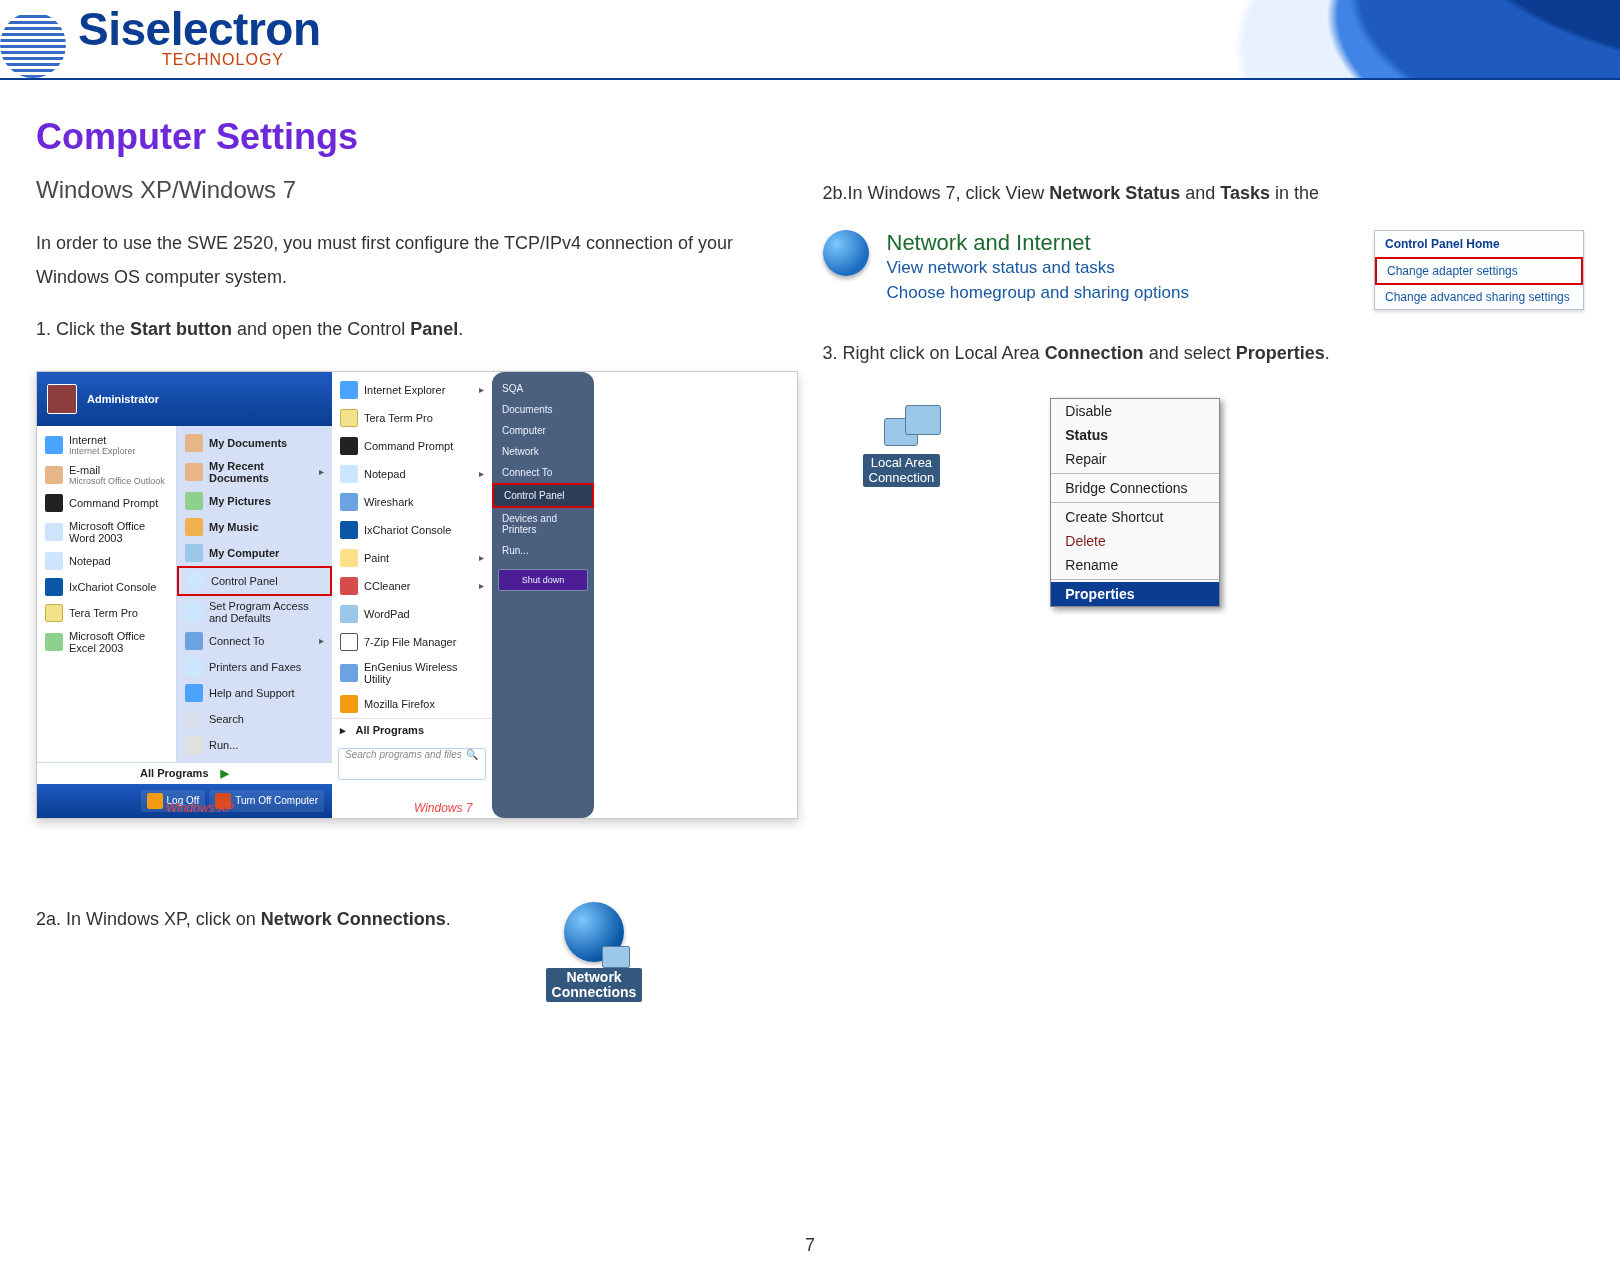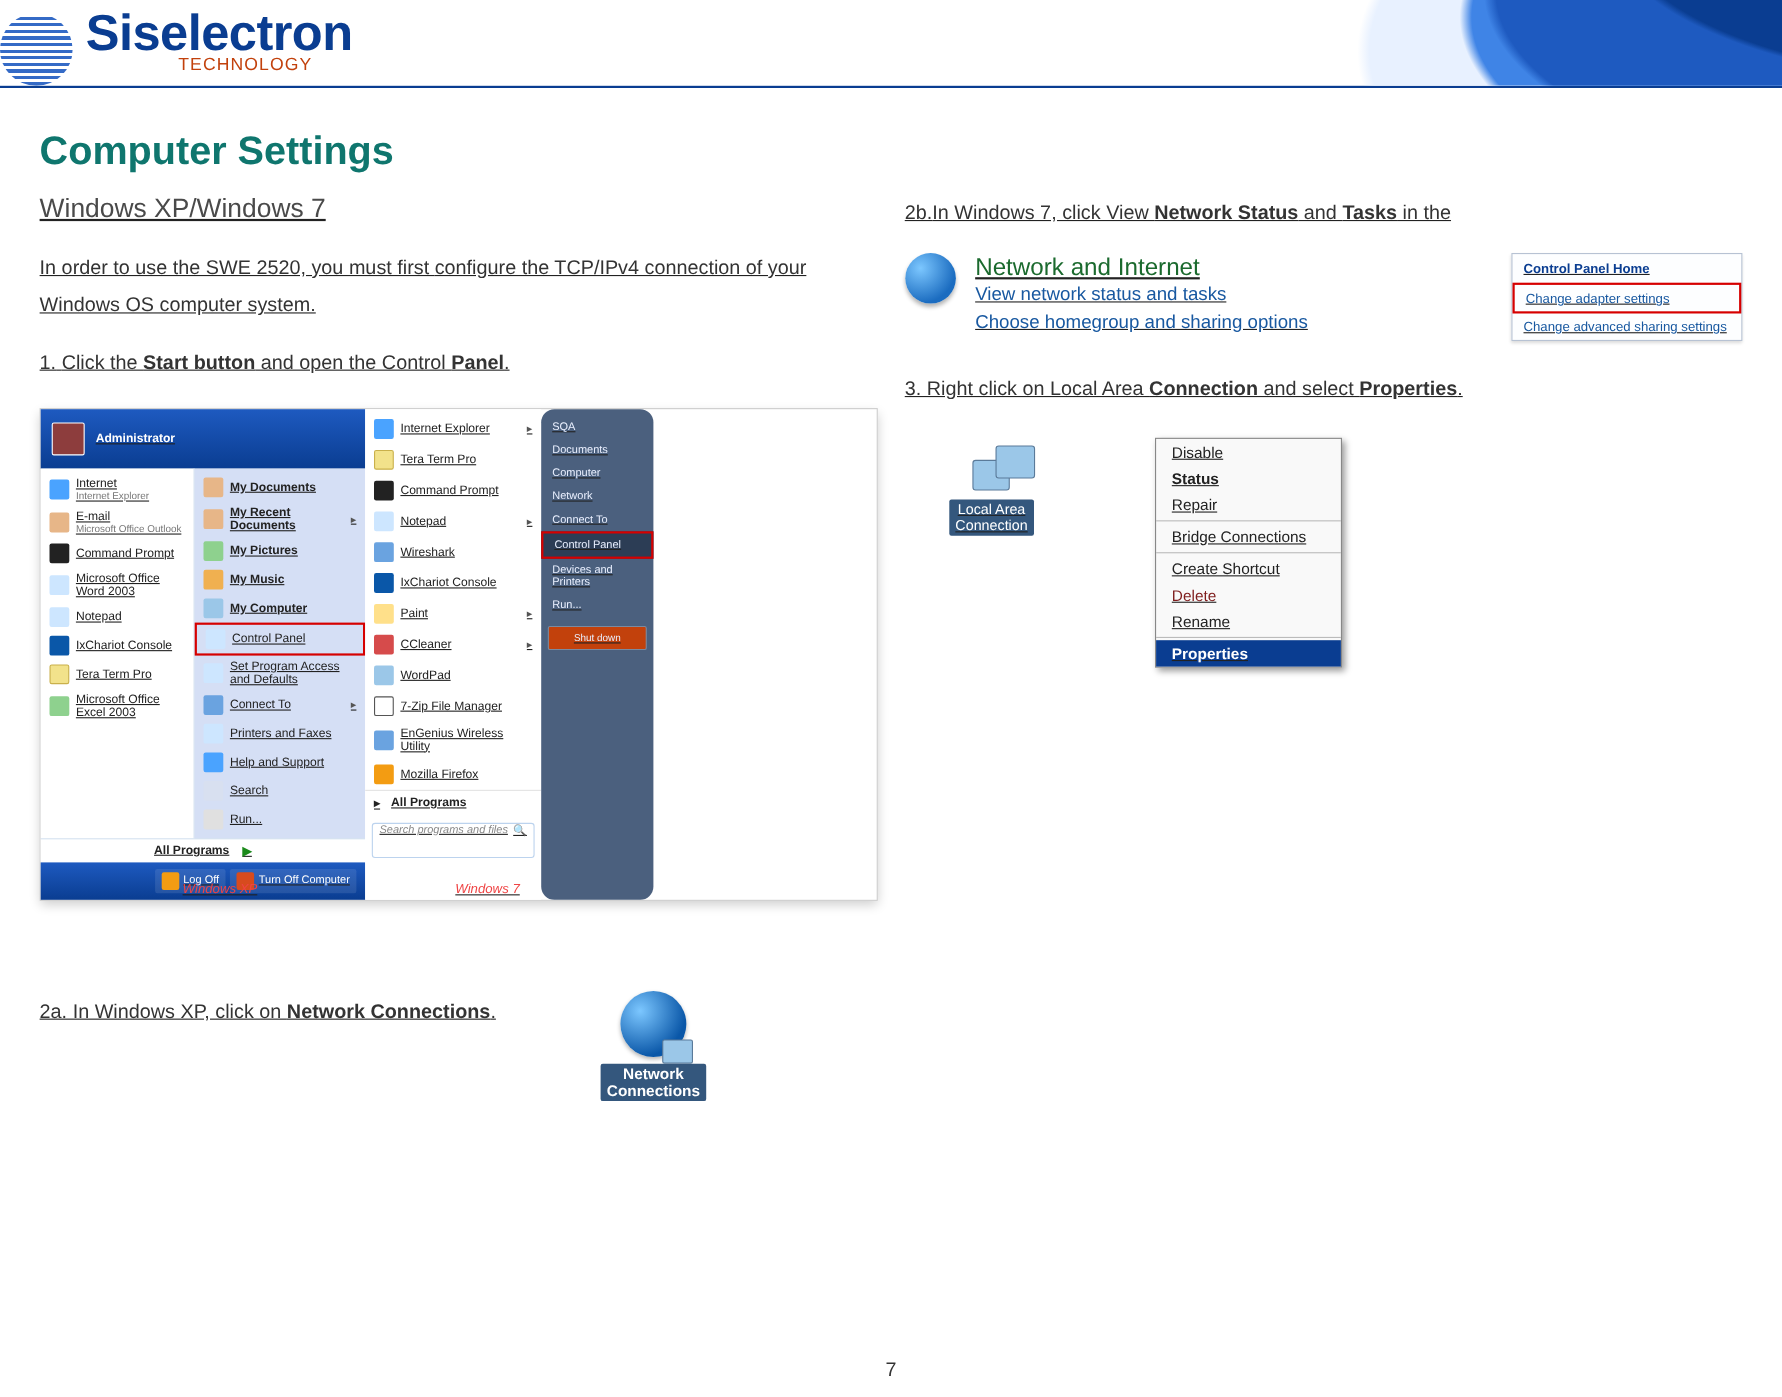--- a/index.html
+++ b/index.html
@@ -42,23 +42,23 @@
     width:66px; height:66px; border-radius:50%;
     background: repeating-linear-gradient(0deg,#1e5ac0 0 3px, #fff 3px 6px);
     opacity:.9; margin-right:12px; margin-top:6px;
   }
   .logo-text { line-height:1; }
   .logo-text .main { font-size:46px; font-weight:800; color:#0a3d91; letter-spacing:-.5px;}
   .logo-text .sub  { font-size:16px; color:#c2410c; letter-spacing:1px; margin-left:84px;}
 
   
   .page { padding: 28px 36px 0 36px; }
-  h1 { font-size:36px; color:#0f766e; font-weight:600; margin:8px 0 18px; }
+  h1 { font-size:36px; color:#6d28d9; font-weight:600; margin:8px 0 18px; }
   h2 { font-size:24px; color:#4a4a4a; font-weight:500; margin:0 0 22px; }
-  .cols { display:flex; gap:25px;text-decoration:underline; }
+  .cols { display:flex; gap:25px; }
   .col  { flex:1; min-width:0; }
   .body-text { font-size:18px; line-height:1.9; color:#333; }
   .body-text b { font-weight:600; }
   .step { font-size:18px; line-height:1.9; margin-top:18px; color:#333; text-indent:-22px; padding-left:22px;}
   .step b { font-weight:600; }
 
   
   .xp-shots { display:flex; gap:0; margin-top:24px; border:1px solid #ccc; background:#fff; box-shadow:0 4px 10px rgba(0,0,0,.2);}
   .xp-left, .xp-right { font-size:11px; }
   .xp-left  { width:295px; }
@@ -344,21 +344,21 @@
             </div>
             <div class="w7-col-b" id="w7-col-b">
                 <div class="w7-side">SQA</div>
                 <div class="w7-side">Documents</div>
                 <div class="w7-side">Computer</div>
                 <div class="w7-side">Network</div>
                 <div class="w7-side">Connect To</div>
                 <div class="w7-side hl">Control Panel</div>
                 <div class="w7-side">Devices and Printers</div>
                 <div class="w7-side">Run...</div>
-                <div class="w7-side" style="background: #c2410c; margin: 8px 6px 4px; border: 1px solid rgb(122, 138, 160); border-radius: 2px; text-align: center; font-size: 9px;">Shut down</div>
+                <div class="w7-side" style="background: #4c1d95; margin: 8px 6px 4px; border: 1px solid rgb(122, 138, 160); border-radius: 2px; text-align: center; font-size: 9px;">Shut down</div>
               </div>
           </div>
         </div>
       </div>
       <div style="display:flex">
         <span class="caption cap-l">Windows XP</span>
         <span class="caption" style="margin-left:180px">Windows 7</span>
       </div>
 
       <p class="xp-note">

